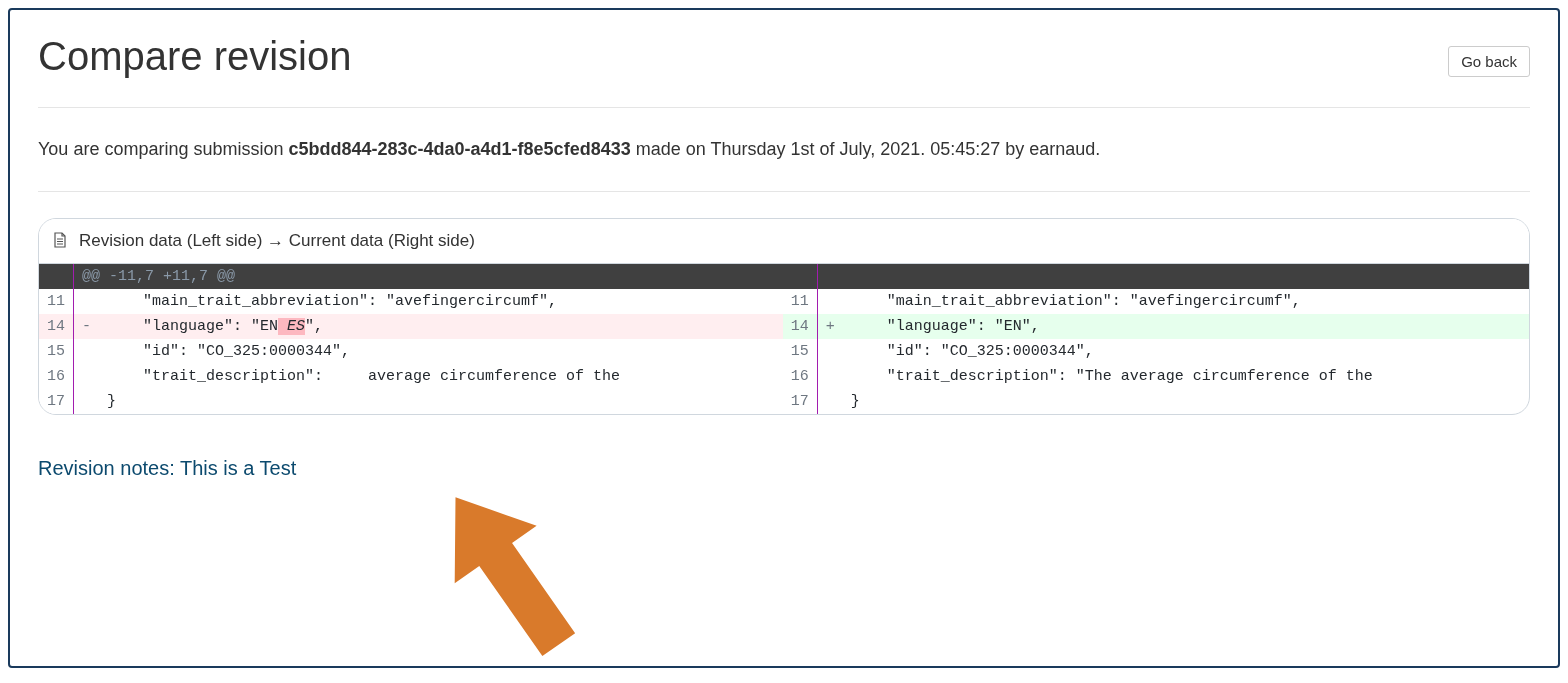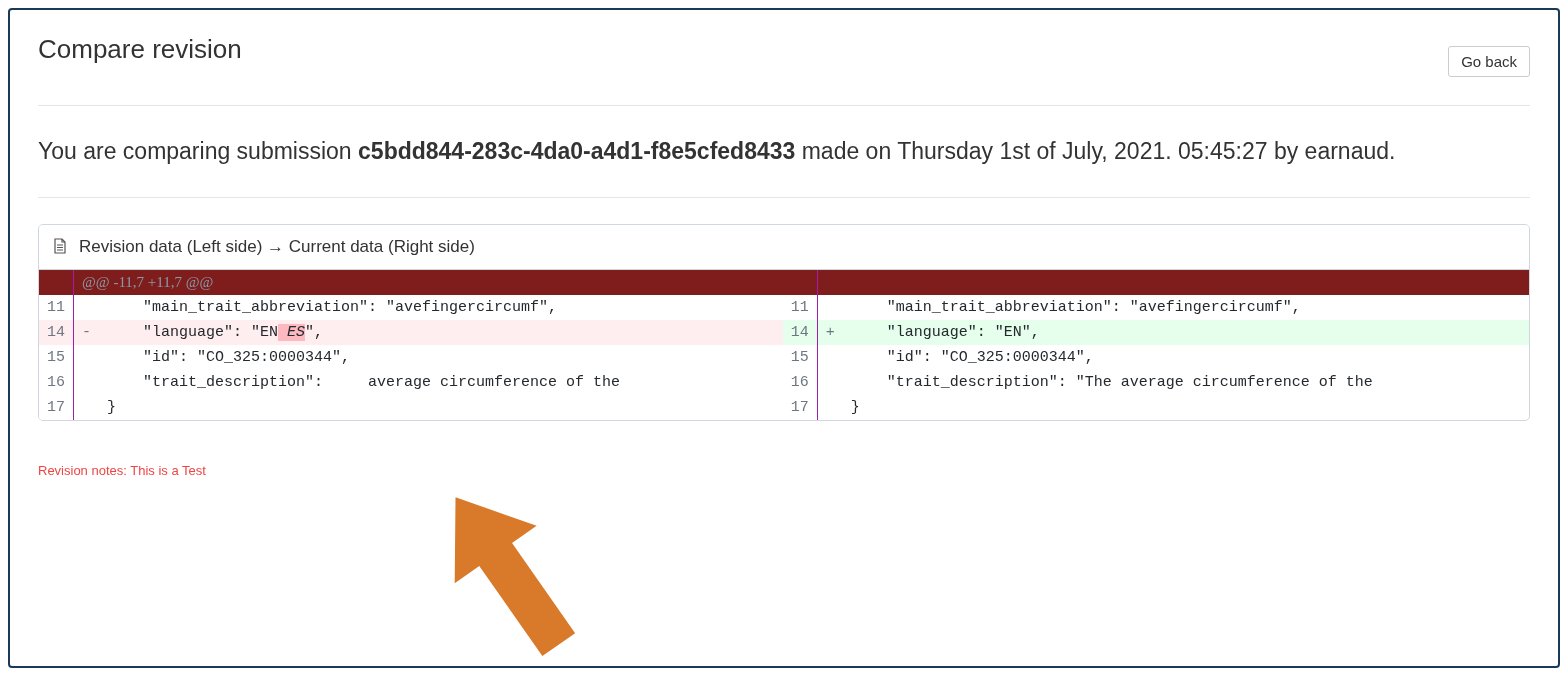--- a/index.html
+++ b/index.html
@@ -16,53 +16,53 @@
     min-height: 660px;
     position: relative;
   }
   .header-row {
     display: flex;
     justify-content: space-between;
     align-items: flex-start;
     margin-bottom: 28px;
   }
   h1 {
-    font-size: 26px;
+    font-size: 40px;
     font-weight: 400;
     color: #333;
   }
   .go-back {
     border: 1px solid #ccc;
     background: #fff;
     padding: 6px 12px;
     font-size: 15px;
     color: #333;
     border-radius: 3px;
     cursor: pointer;
     margin-top: 12px;
   }
   .divider {
     border-top: 1px solid #e5e5e5;
     margin-bottom: 26px;
   }
   .info-text {
-    font-size: 23px;
+    font-size: 18px;
     line-height: 1.7;
     color: #333;
     margin-bottom: 6px;
   }
   .info-text b { font-weight: 700; }
   .divider2 {
     border-top: 1px solid #e5e5e5;
     margin-top: 26px;
     margin-bottom: 26px;
   }
   .diff-box {
     border: 1px solid #d0d7de;
-    border-radius: 5px;
+    border-radius: 18px;
     overflow: hidden;
   }
   .diff-header {
     display: flex;
     align-items: center;
     gap: 10px;
     padding: 12px 14px;
     font-size: 17px;
     color: #333;
     background: #fff;
@@ -96,42 +96,41 @@
   .sign-col {
     width: 20px;
     text-align: center;
     color: #6e7781;
   }
   .code-col {
     width: 50%;
     color: #24292e;
   }
   .hunk-row td {
-    background: #7f1d1d;
+    background: #404040;
     color: #8a99a8;
-    font-family: Liberation Serif, serif;
   }
   .removed .ln-col.left,
   .removed .sign-col.left,
   .removed .code-col.left {
     background: #ffeef0;
   }
   .added .ln-col.right,
   .added .sign-col.right,
   .added .code-col.right {
     background: #e6ffed;
   }
   .word-del {
     background: #fdb8c0;
     font-style: italic;
   }
   .revision-notes {
     margin-top: 42px;
-    font-size: 13px;
-    color: #ef4444;
+    font-size: 20px;
+    color: #0c4a6e;
   }
   .arrow-annot {
     position: absolute;
     left: 390px;
     top: 455px;
     pointer-events: none;
   }
 </style>
 </head>
 <body>

